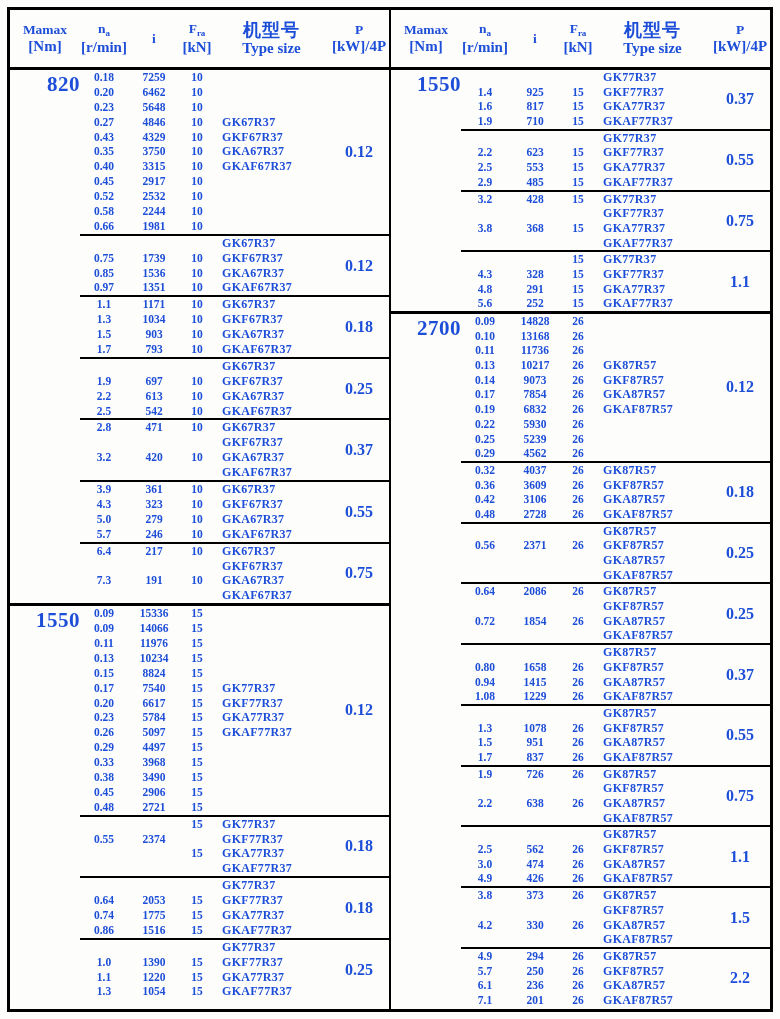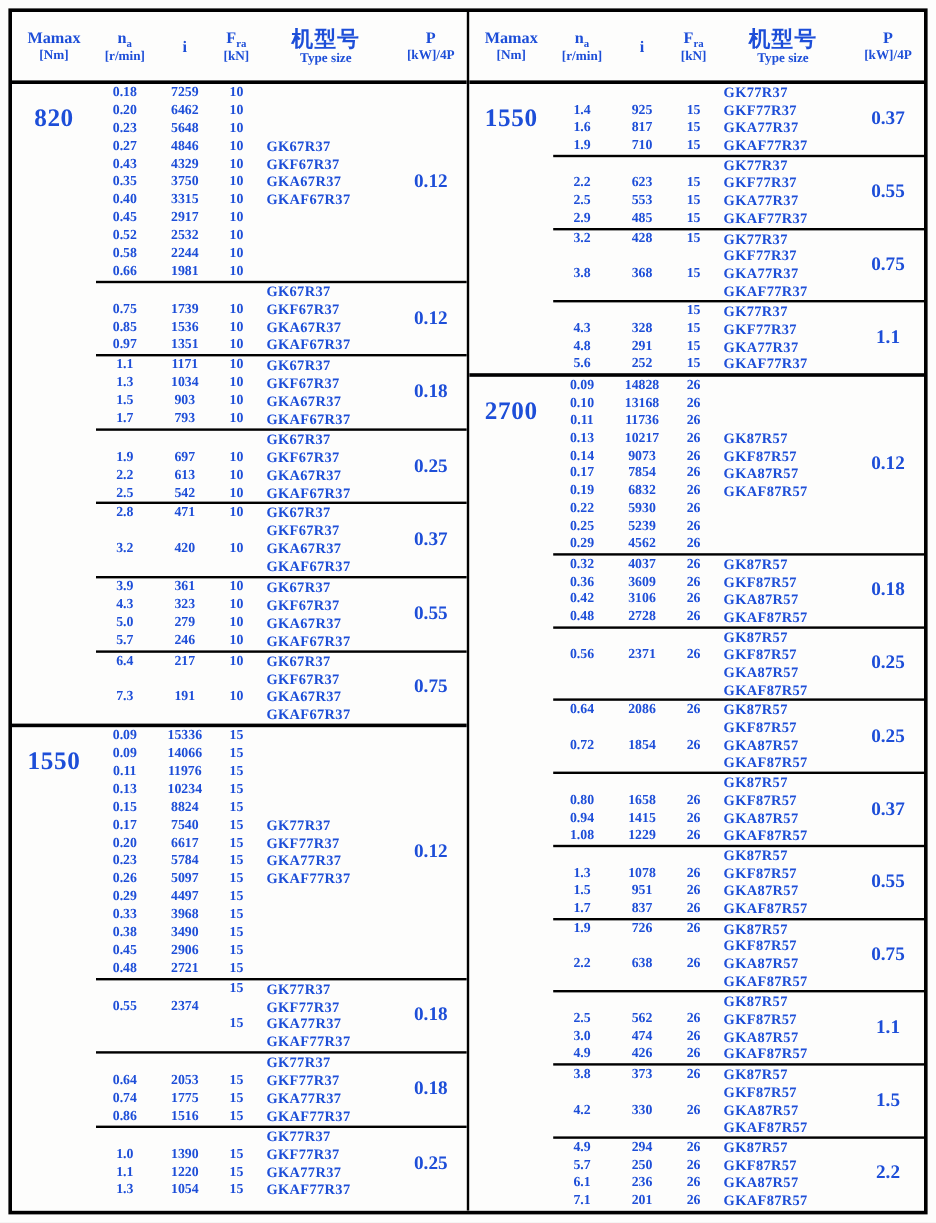--- a/index.html
+++ b/index.html
@@ -18,28 +18,28 @@
   .vdivider { width:2px; background:#000; flex:0 0 auto; }
 
   .thead {
     height:57px; border-bottom:3px solid #000; flex:0 0 auto;
     display:grid; grid-template-columns:70px 48px 52px 34px 1fr 60px;
     align-items:center; text-align:center;
   }
   .th { line-height:1.15; }
   .th-l1 { font-size:13.5px; }
   .th-l1 .sub { font-size:9px; vertical-align:-3px; }
-  .th-l2 { font-size:11px; }
+  .th-l2 { font-size:15px; }
   .th-cjk .th-l1 { font-size:18px; letter-spacing:1px; }
 
   .section { display:flex; flex:0 0 auto; border-bottom:3px solid #000; }
   .section:last-child { border-bottom:none; flex:1 1 auto; }
   .mamax-cell {
-    width:70px; flex:0 0 auto; text-align:center;
-    font-size:21px; padding-top:16px; letter-spacing:0.5px;
+    width:70px; flex:0 0 auto; text-align:right;
+    font-size:21px; padding-top:2px; letter-spacing:0.5px;
   }
   .blocks { flex:1 1 auto; min-width:0; display:flex; flex-direction:column; }
   .block { display:flex; border-bottom:2px solid #000; flex:0 0 auto; }
   .block:last-child { border-bottom:none; }
   .rows { flex:1 1 auto; min-width:0; display:flex; flex-direction:column; }
   .row {
     display:grid; grid-template-columns:48px 52px 34px 1fr;
     height:var(--rh); line-height:var(--rh); font-size:11.5px;
   }
   .c-na, .c-i, .c-fra { text-align:center; white-space:nowrap; }

